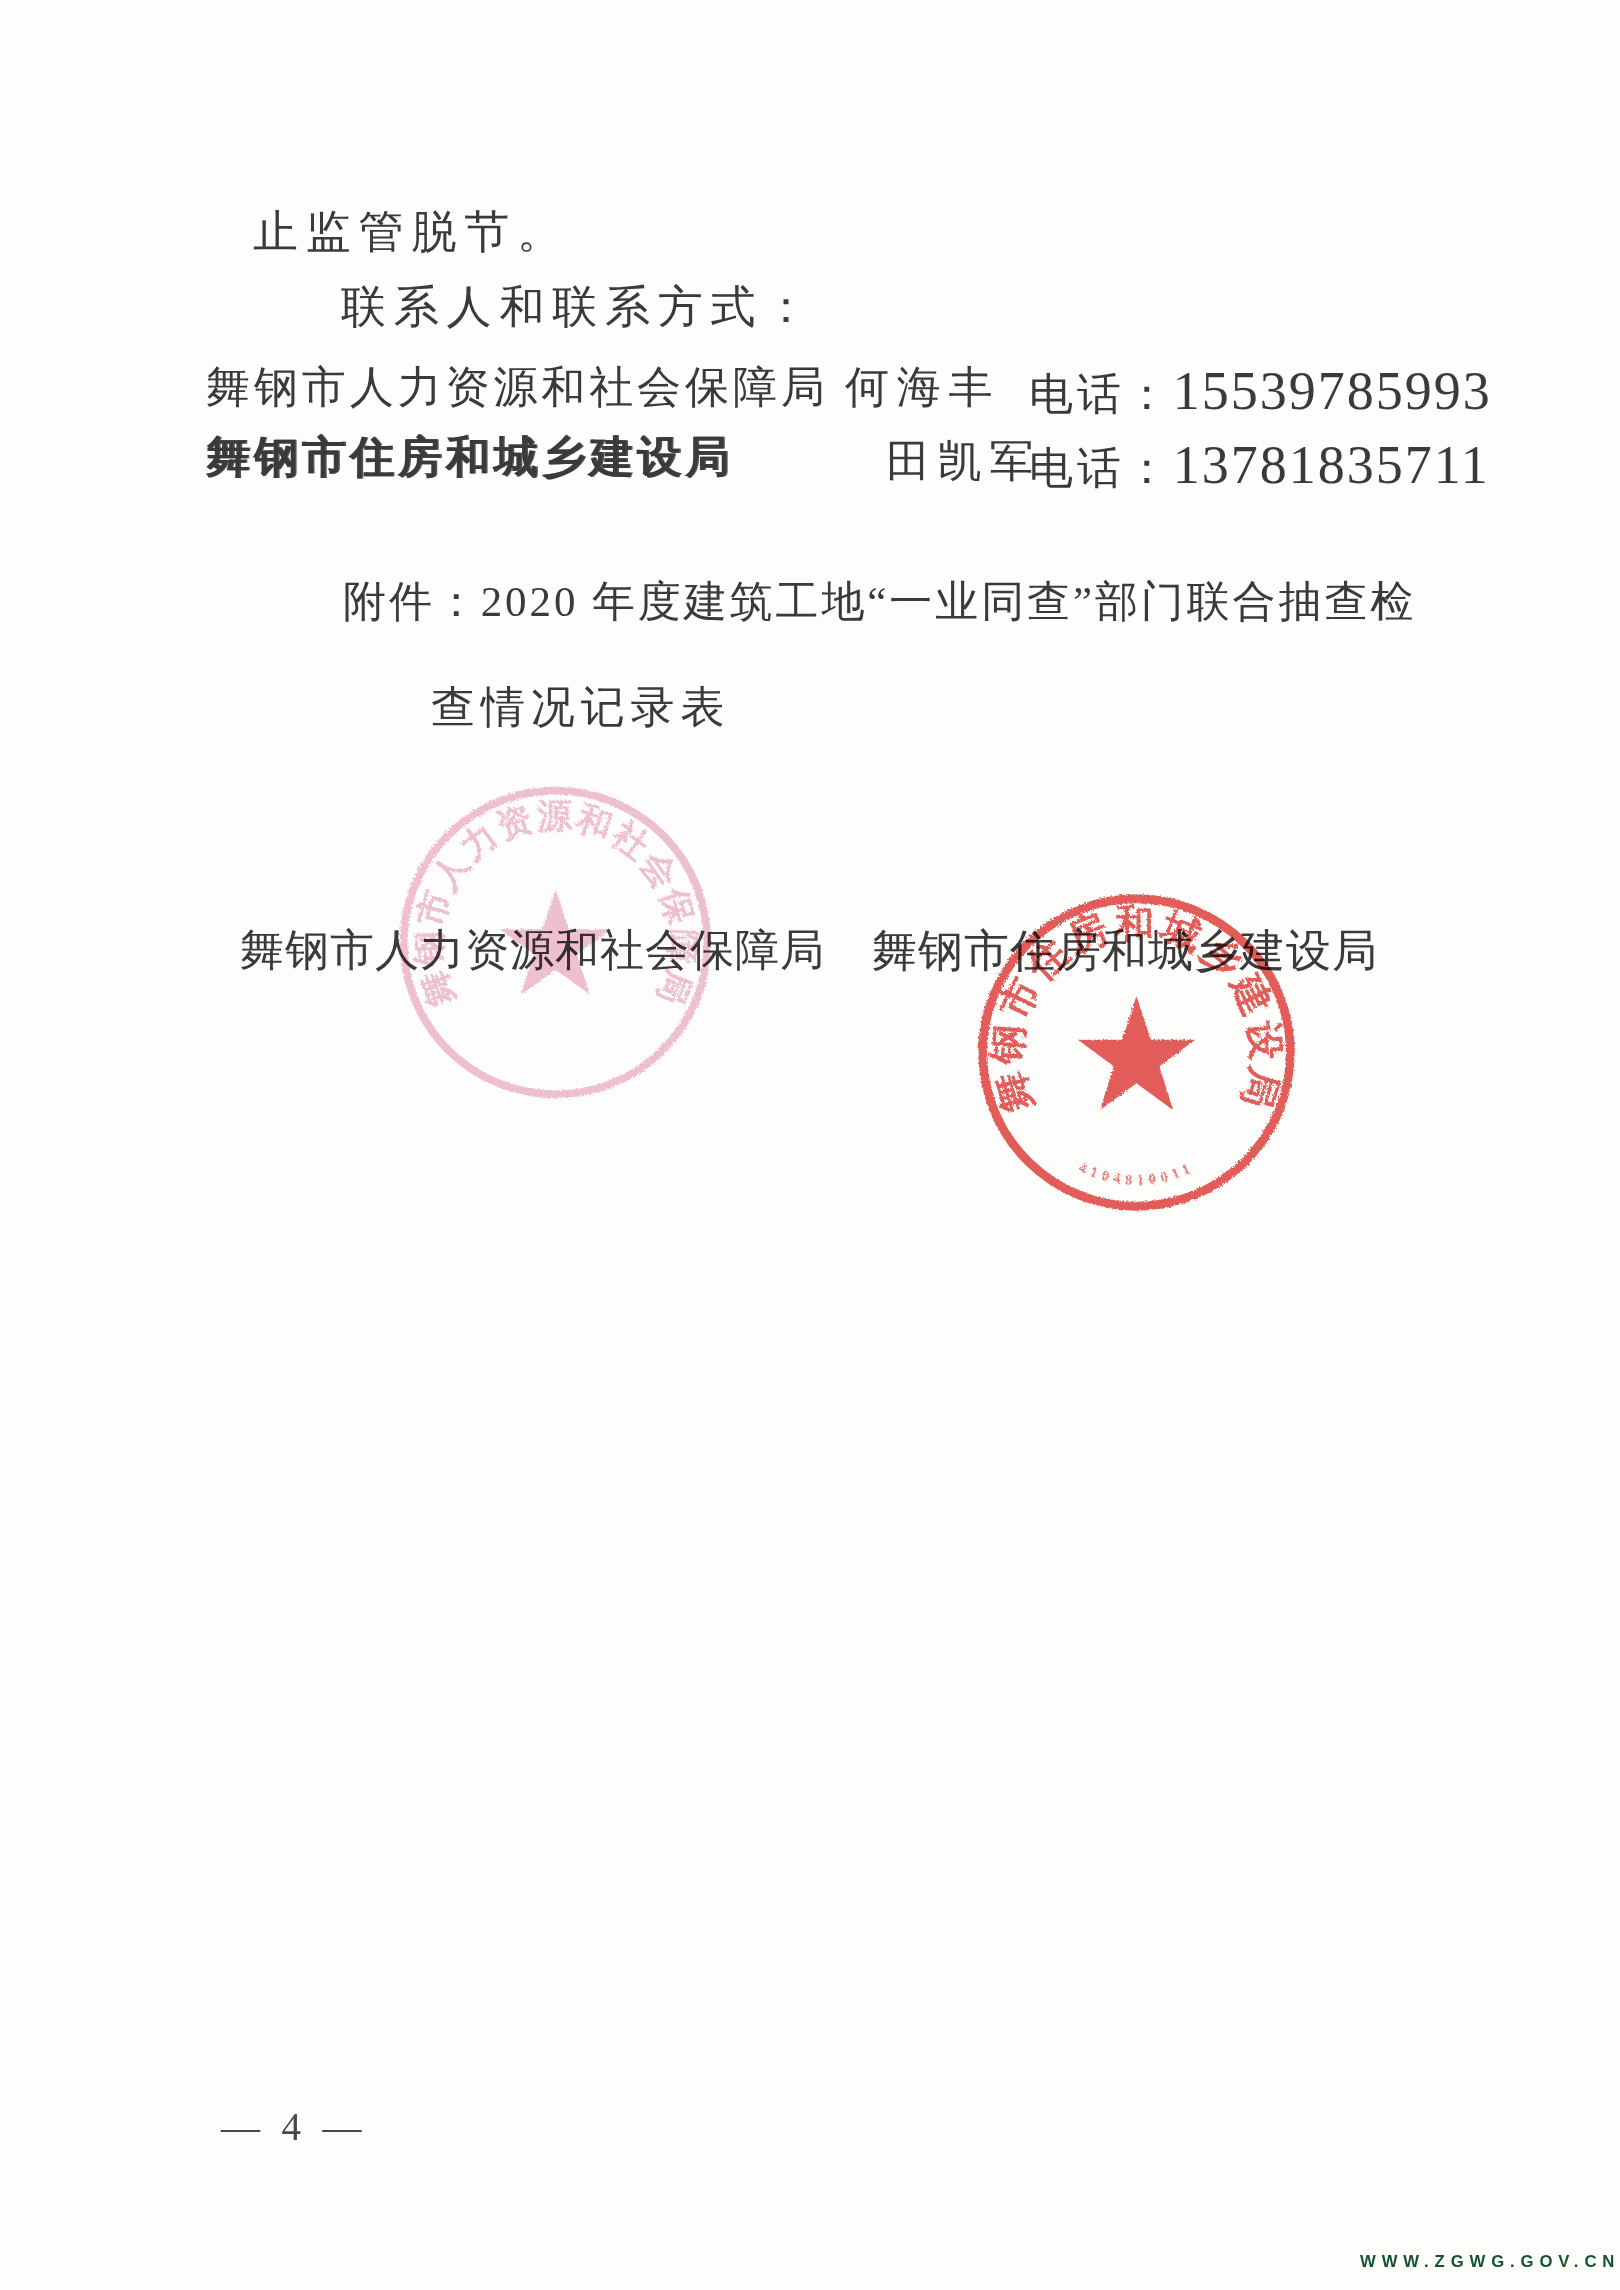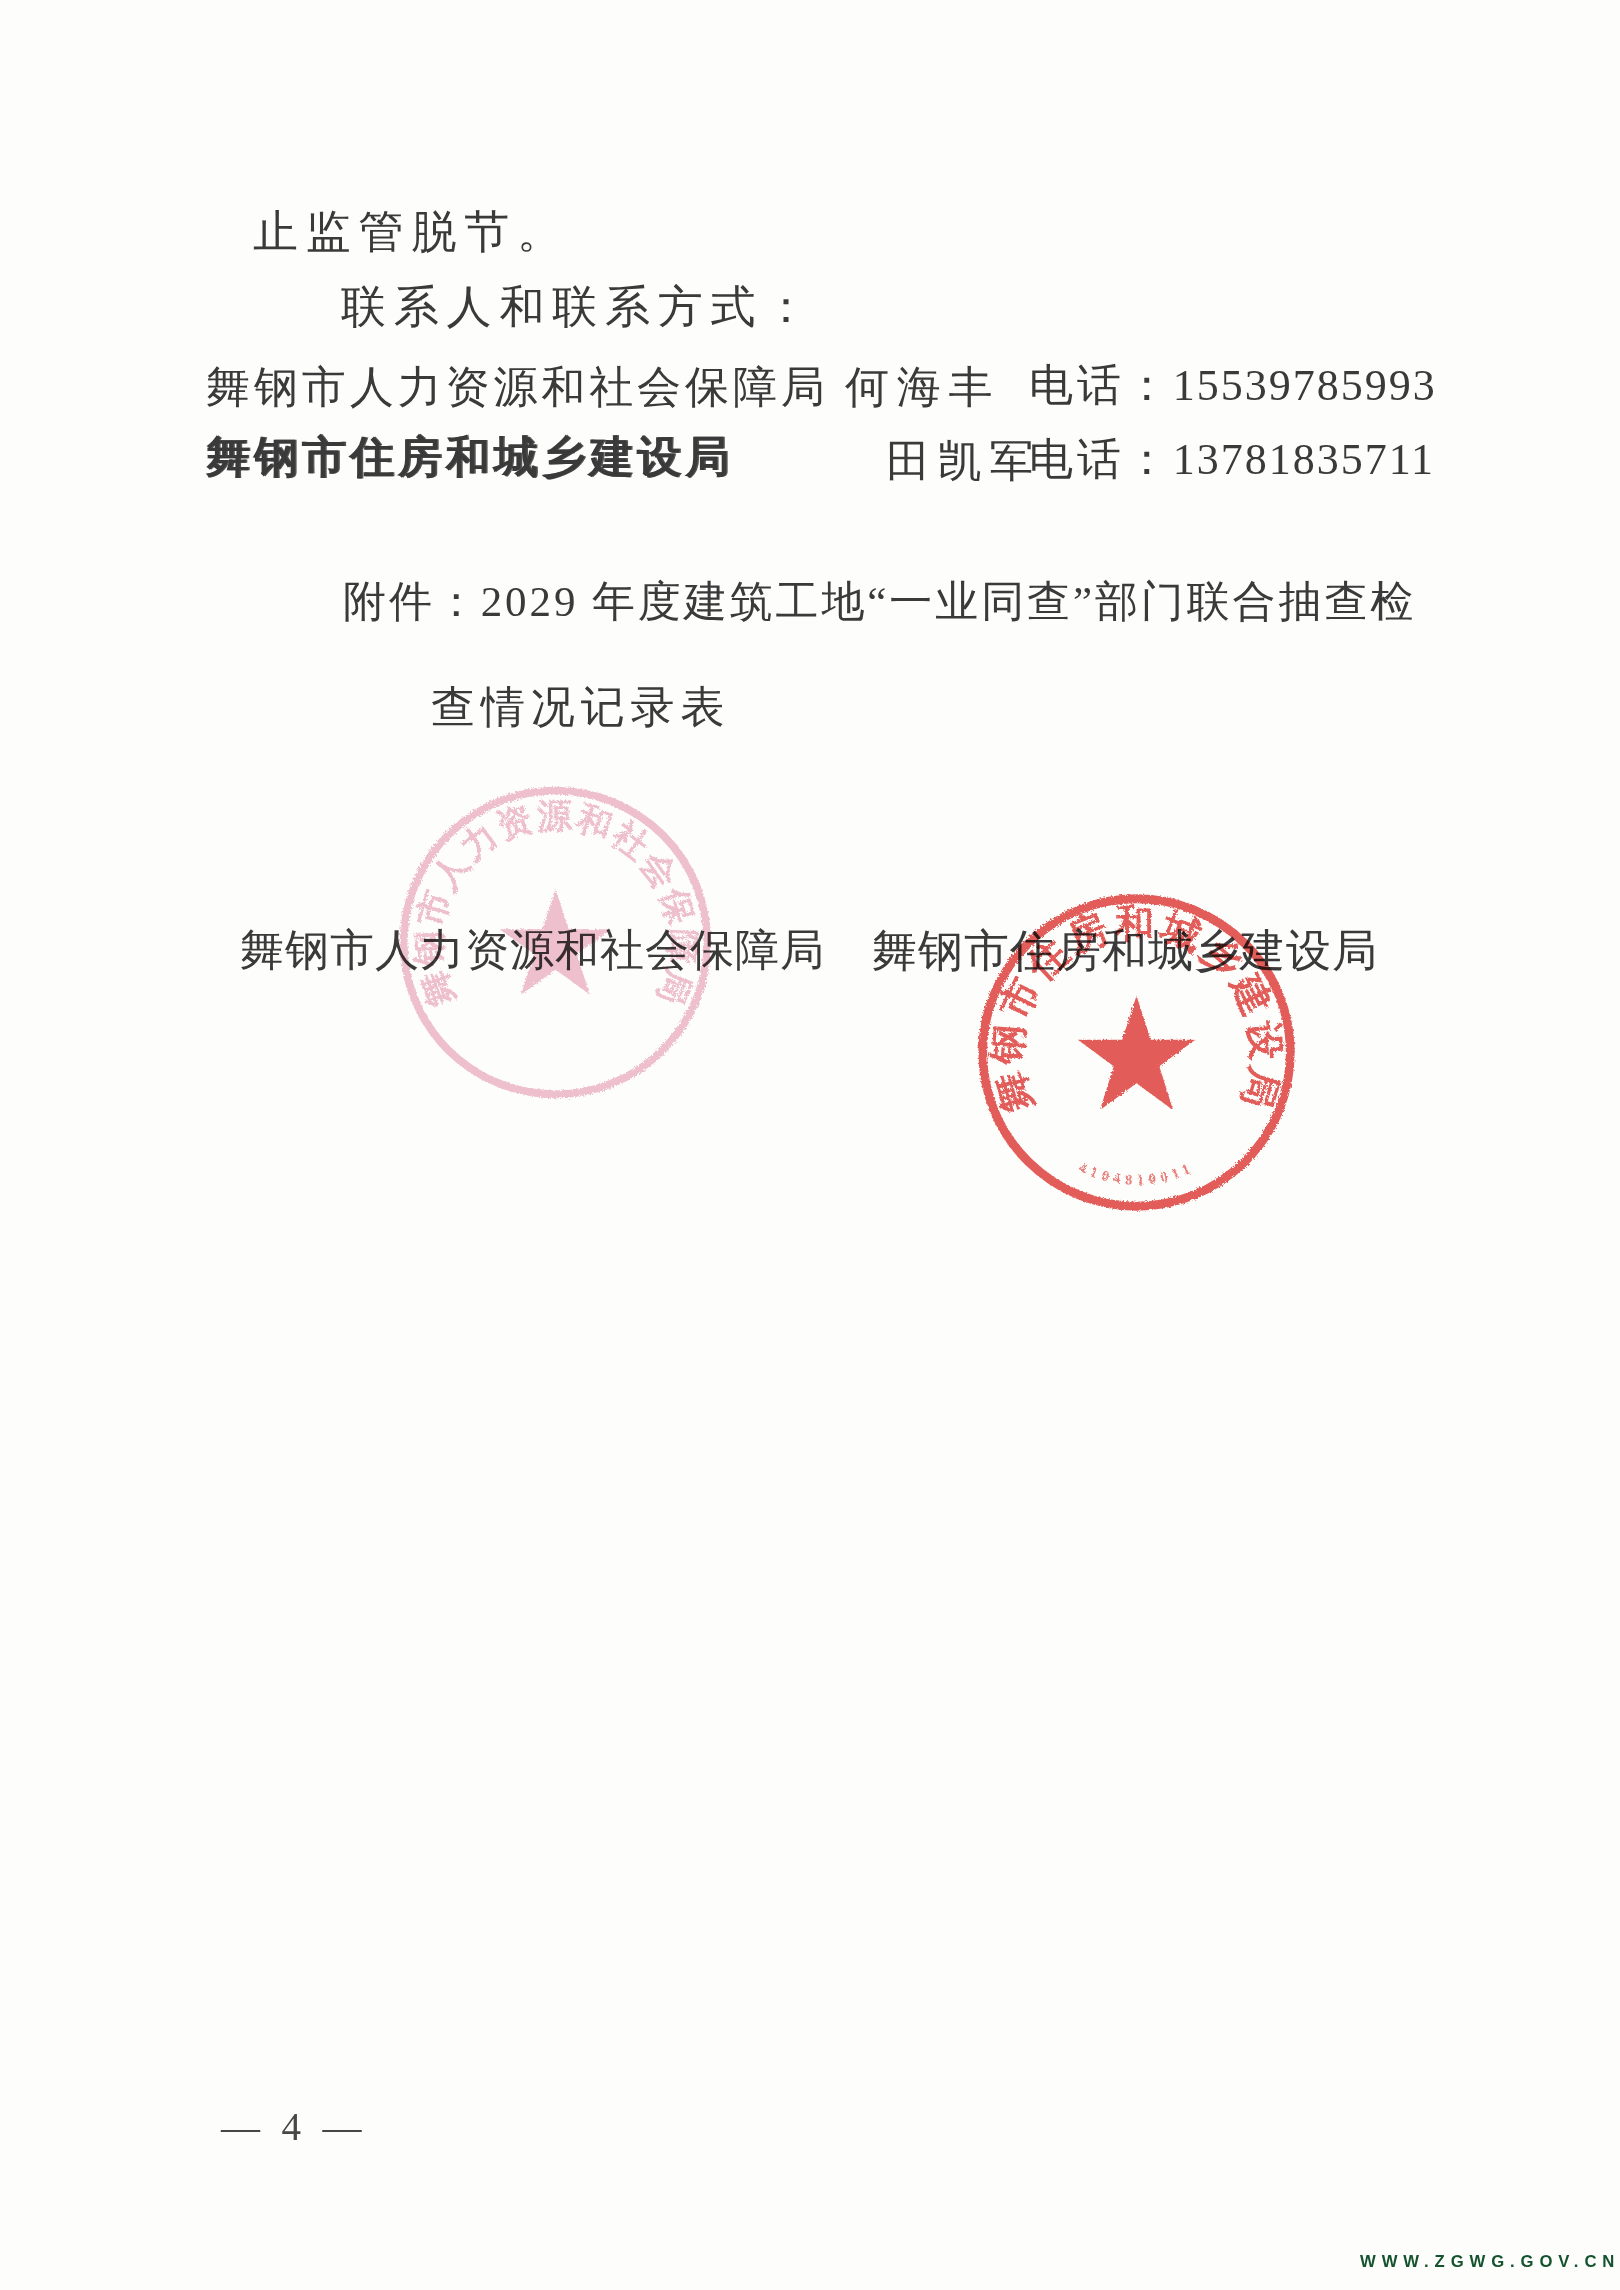--- a/index.html
+++ b/index.html
@@ -14,21 +14,21 @@
   }
   .txt{position:absolute;white-space:nowrap;line-height:1;letter-spacing:3.9px;font-size:44px;}
   .p-end{left:253px;top:210px;font-size:45px;letter-spacing:7.8px;}
   .heading{left:341px;top:285px;font-size:45px;letter-spacing:7.8px;}
   .c-org1{left:206px;top:366px;}
   .c-person1{left:845px;top:366px;letter-spacing:7.8px;}
   .c-phone1{left:1029px;top:364px;}
   .c-org2{left:206px;top:436px;font-weight:bold;text-shadow:1.5px 0 0 #555;}
   .c-person2{left:886px;top:440px;letter-spacing:7.8px;text-align:center;}
   .c-phone2{left:1029px;top:438px;}
-  .phone-num{font-size:44px;letter-spacing:2px;}
+  .phone-num{font-size:54px;letter-spacing:2px;}
   .attach1{left:343px;top:580px;font-size:43px;letter-spacing:2.9px;}
   .attach2{left:431px;top:686px;font-size:44px;letter-spacing:5.9px;}
   .sig-left{left:240px;top:929px;font-size:44px;letter-spacing:1px;}
   .sig-right{left:872px;top:929px;font-size:45px;letter-spacing:1px;}
   .date-line{left:985px;top:1151px;font-size:44px;letter-spacing:2px;}
   .page-num{left:221px;top:2107px;font-size:39px;letter-spacing:5.9px;color:#474747;}
   .watermark{
     left:1360px;top:2254px;font-size:16.7px;font-weight:bold;letter-spacing:5.9px;
     color:#14532d;font-family:"Liberation Sans","DejaVu Sans",sans-serif;
   }
@@ -51,21 +51,21 @@
     <span class="txt c-person1">何海丰</span>
     <span class="txt c-phone1"><span>电话：</span><span class="phone-num">15539785993</span></span>
   </div>
 
   <div>
     <span class="txt c-org2">舞钢市住房和城乡建设局</span>
     <span class="txt c-person2">田凯军</span>
     <span class="txt c-phone2"><span>电话：</span><span class="phone-num">13781835711</span></span>
   </div>
 
-  <div class="txt attach1">附件：2029 年度建筑工地“一业同查”部门联合抽查检</div>
+  <div class="txt attach1">附件：2020 年度建筑工地“一业同查”部门联合抽查检</div>
   <div class="txt attach2">查情况记录表</div>
 
   <div class="txt sig-left">舞钢市人力资源和社会保障局</div>
   <div class="txt sig-right">舞钢市住房和城乡建设局</div>
 
 
   <svg class="seal seal-left" viewBox="0 0 340 340">
     <defs>
       <filter id="roughL" x="-10%" y="-10%" width="120%" height="120%">
         <feTurbulence type="fractalNoise" baseFrequency="0.55" numOctaves="2" result="n"></feTurbulence>

